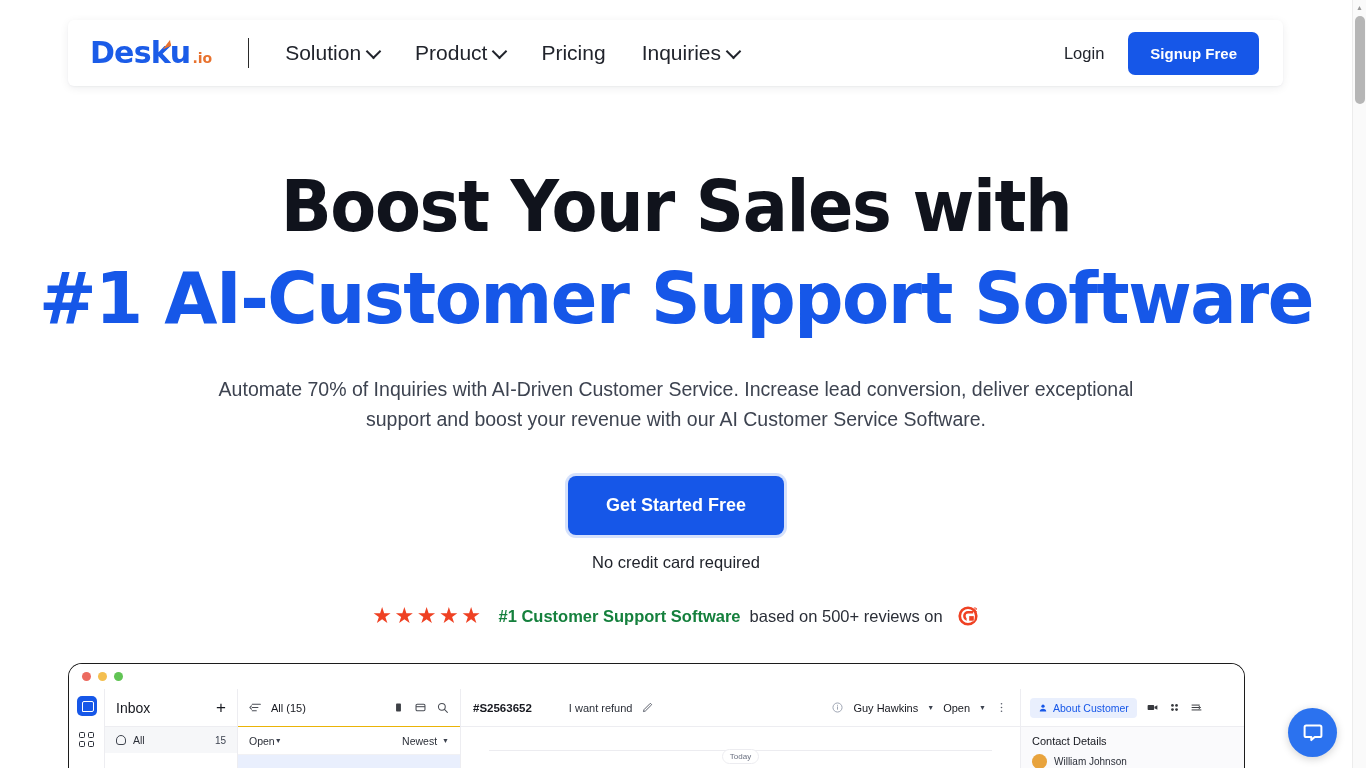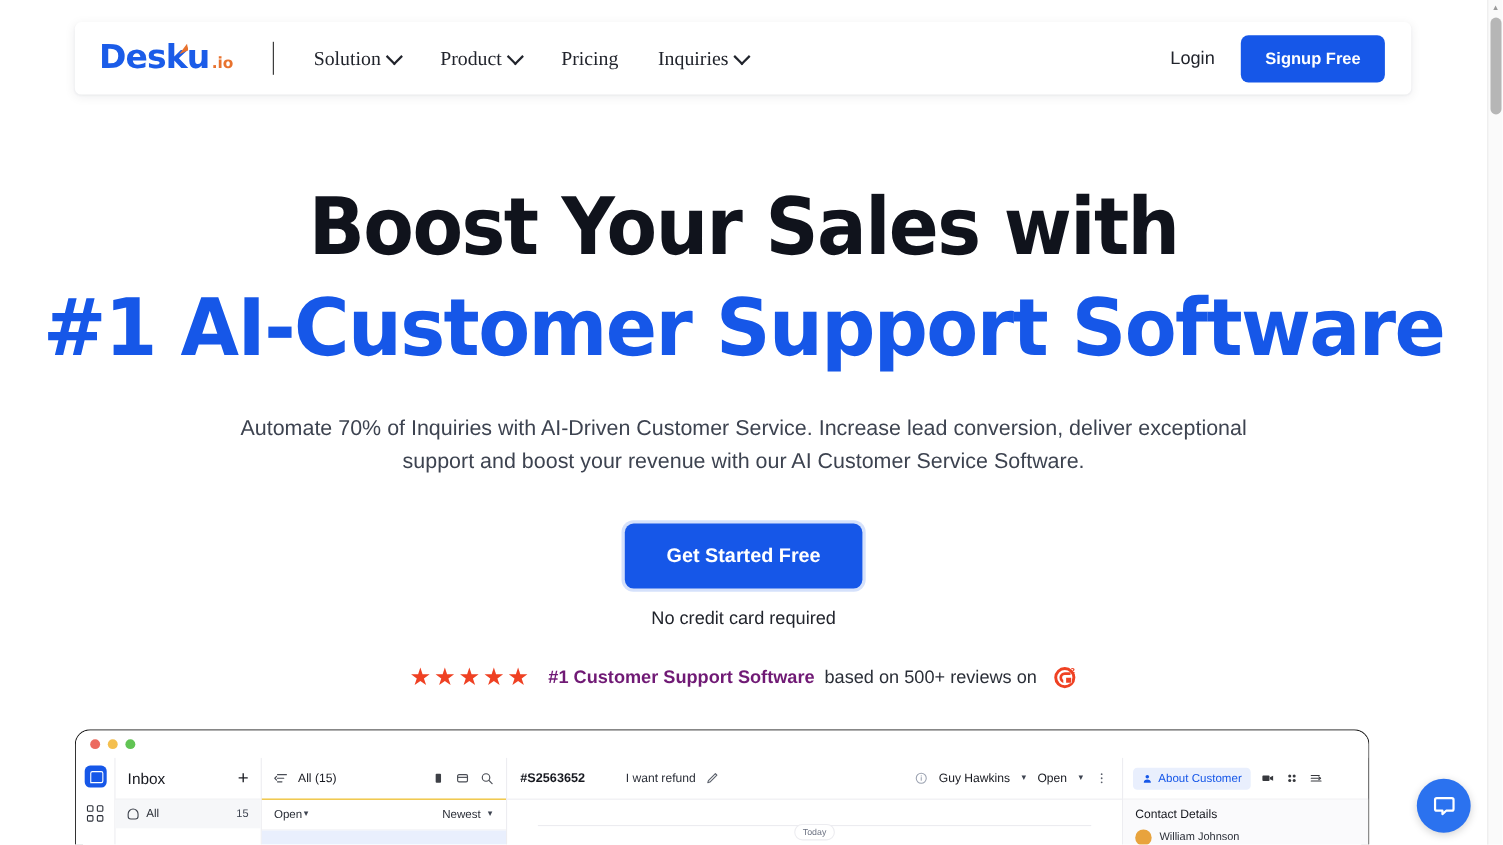--- a/index.html
+++ b/index.html
@@ -81,25 +81,24 @@
 
   .nav {
     display: flex;
     align-items: center;
     gap: 36px;
   }
   .nav-item {
     display: flex;
     align-items: center;
     gap: 7px;
-    font-size: 18px;
+    font-size: 21px;
     color: #21242c;
     cursor: pointer;
     white-space: nowrap;
-    font-family: Liberation Serif, serif;
   }
   .chev {
     display: inline-block;
     width: 11px;
     height: 11px;
     position: relative;
     top: -2px;
   }
   .chev::before {
     content: "";
@@ -198,21 +197,21 @@
     font-size: 16.5px;
     color: #2b2f38;
   }
   .stars {
     letter-spacing: 2.5px;
     color: #ef4123;
     font-size: 22px;
     line-height: 1;
     margin-right: 6px;
   }
-  .rating-row b { font-weight: 700; color: #701a75; }
+  .rating-row b { font-weight: 700; color: #15803d; }
   .g2 {
     display: inline-flex;
     margin-left: 4px;
     width: 24px; height: 24px;
   }
 
   
   .mock {
     position: absolute;
     top: 663px;

